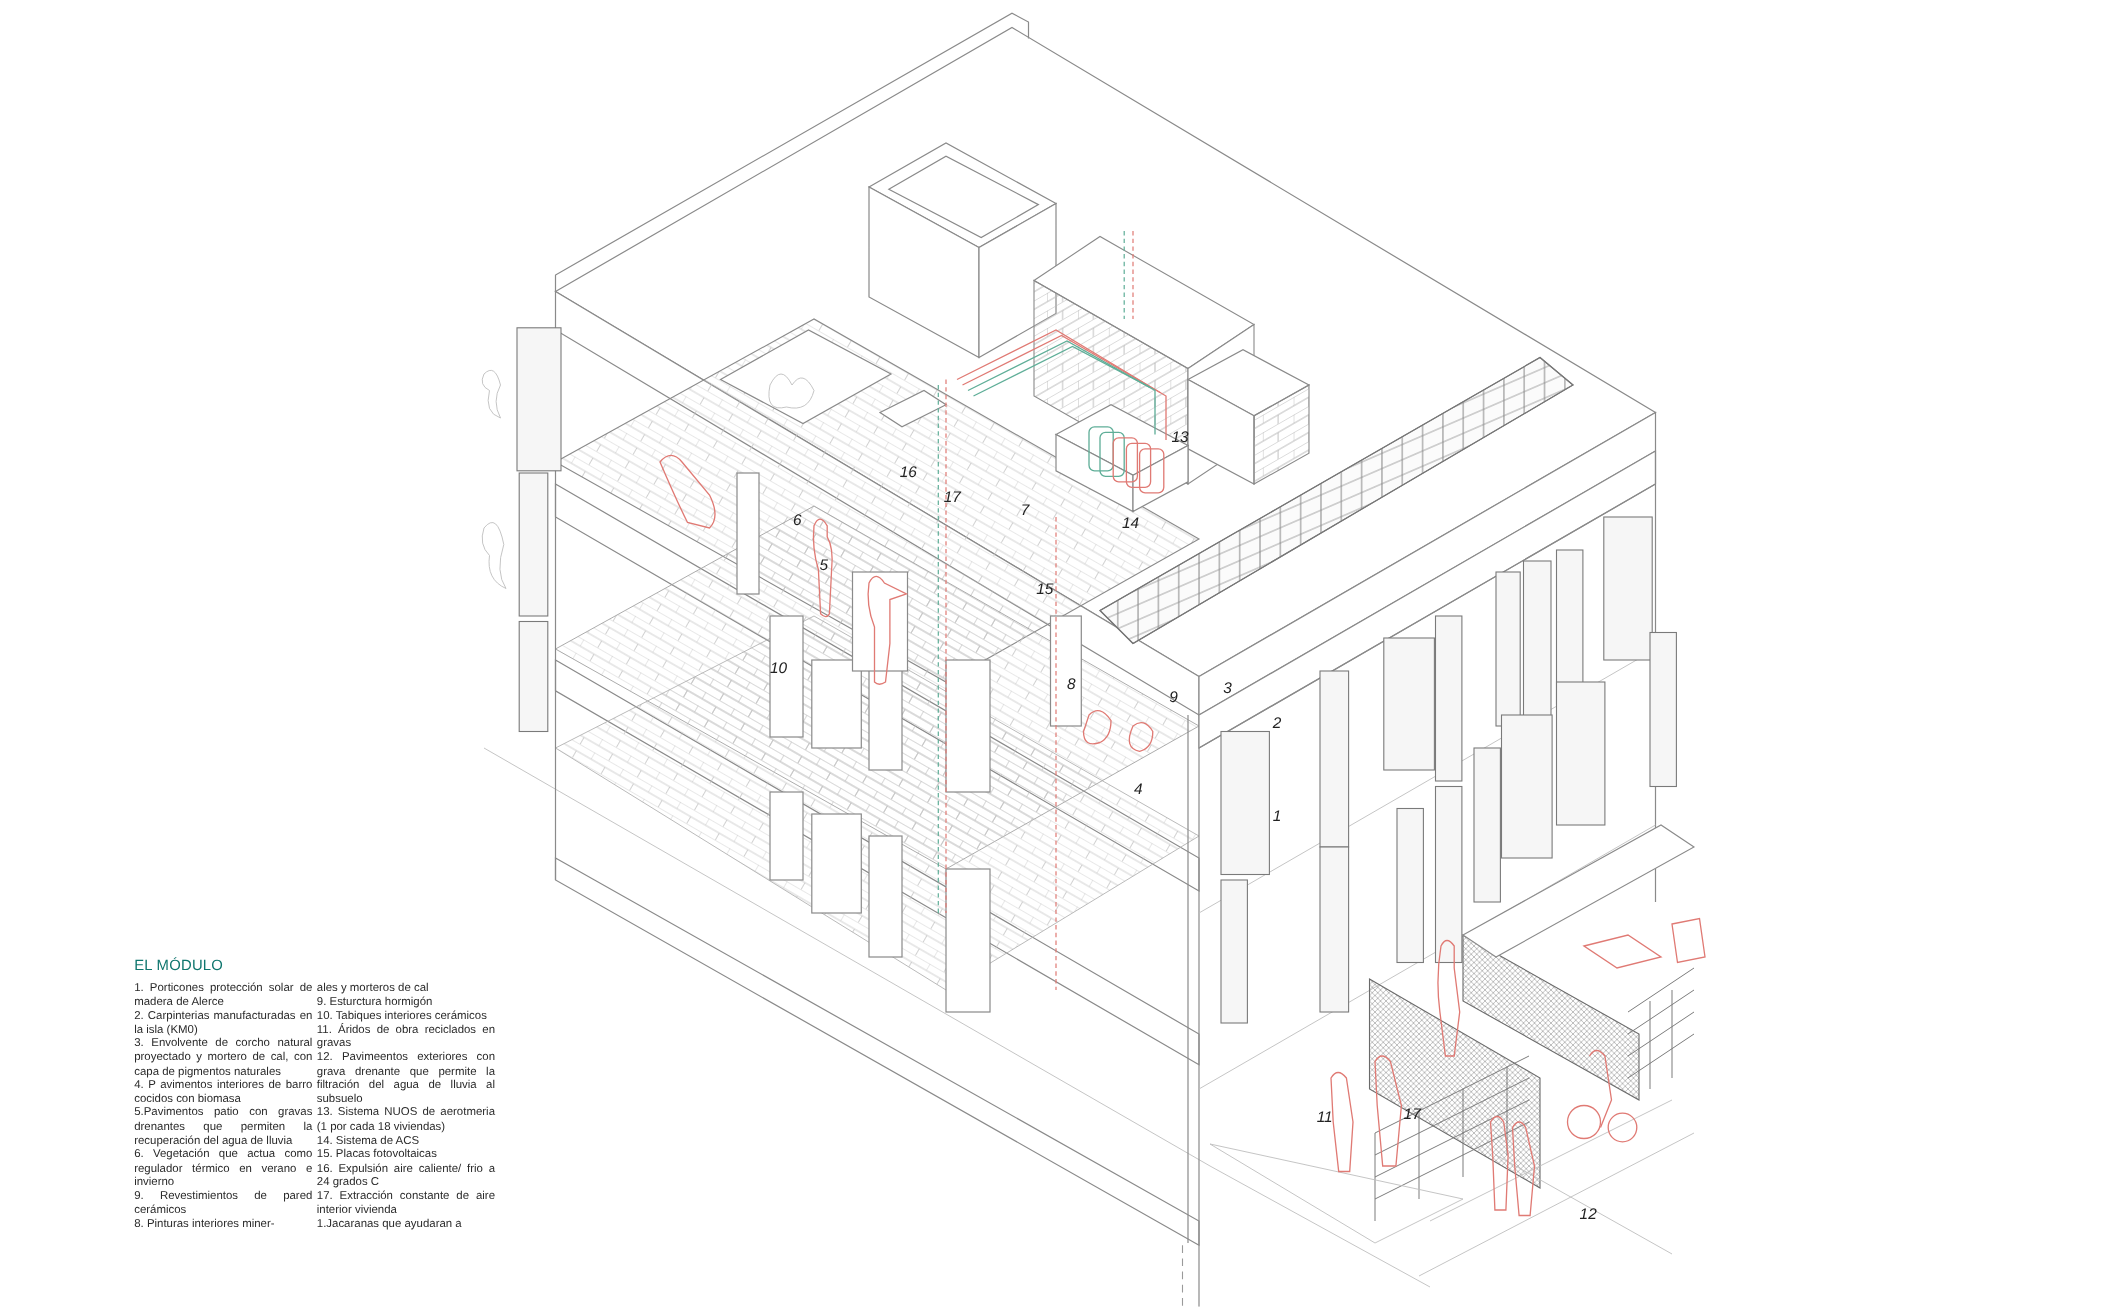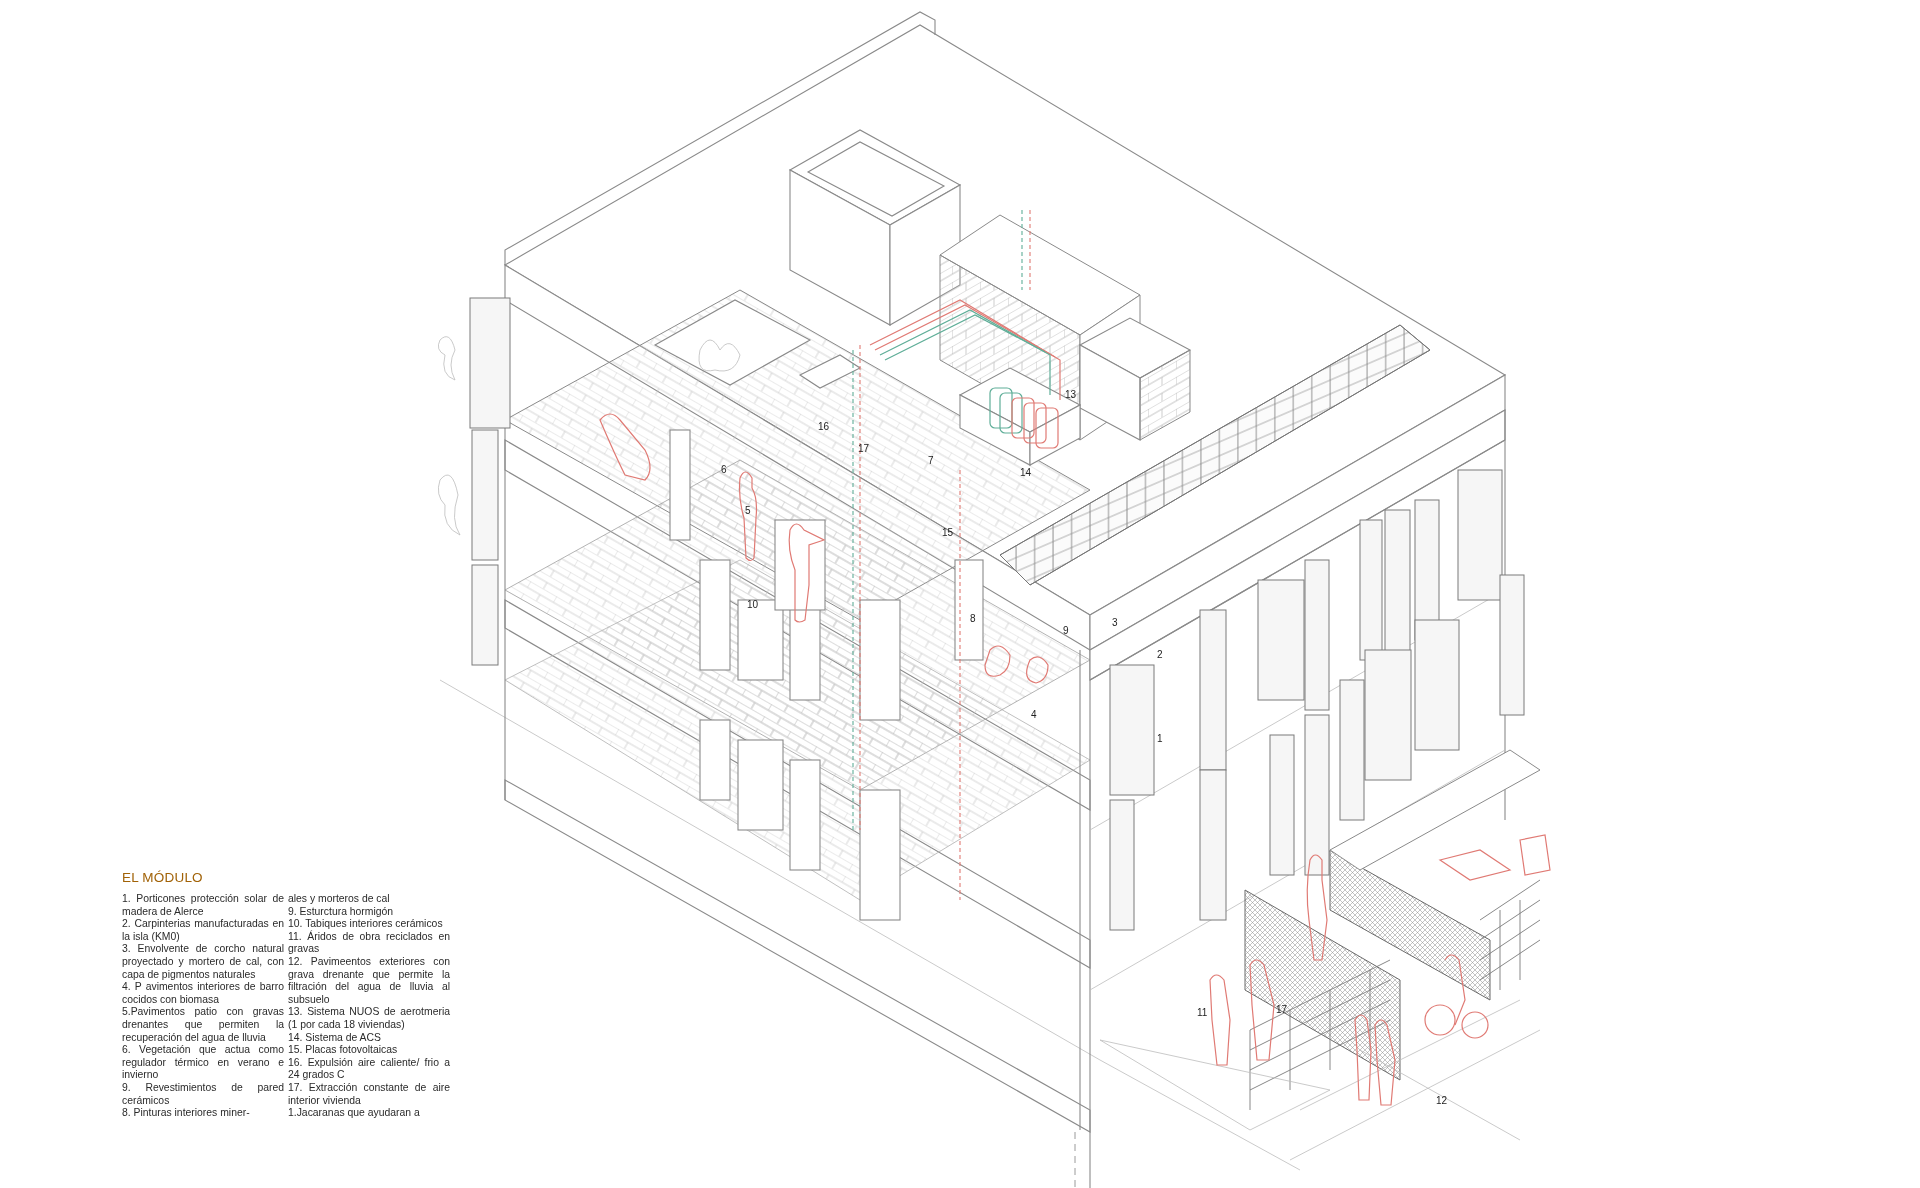--- a/index.html
+++ b/index.html
@@ -8,23 +8,23 @@
   .ln { stroke:#8a8a8a; stroke-width:1.1; fill:none; }
   .lnl { stroke:#bdbdbd; stroke-width:0.8; fill:none; }
   .dash { stroke:#9a9a9a; stroke-width:1; fill:none; stroke-dasharray:7 5; }
   .red { stroke:#e07a74; stroke-width:1.2; fill:none; }
   .redd { stroke:#e07a74; stroke-width:1.1; fill:none; stroke-dasharray:4 3; }
   .grn { stroke:#5fae98; stroke-width:1.2; fill:none; }
   .grnd { stroke:#5fae98; stroke-width:1.1; fill:none; stroke-dasharray:4 3; }
   .face { fill:#ffffff; stroke:#8a8a8a; stroke-width:1.1; }
   .shutter { fill:#f6f6f6; stroke:#7a7a7a; stroke-width:1; }
   .pv { fill:#fbfbfb; stroke:#777; stroke-width:1; }
-  .callout { position:absolute; font-size:10px; color:#222; line-height:1; }
+  .callout { position:absolute; font-size:14px; color:#222; line-height:1;font-style:italic; }
   .legend { position:absolute; left:122px; top:870px; width:330px; }
-  .legend-title { font-size:13.5px; color:#a16207; margin-bottom:8px; letter-spacing:0.2px; }
+  .legend-title { font-size:13.5px; color:#0f766e; margin-bottom:8px; letter-spacing:0.2px; }
   .legend-cols { display:flex; gap:4px; }
   .legend-col { width:162px; font-size:10.4px; line-height:12.6px; color:#2a2a2a; text-align:justify; }
   .legend-col p { margin:0; }
 </style>
 </head>
 <body>
 
 <svg id="drawing" viewBox="0 0 1920 1188" xmlns="http://www.w3.org/2000/svg">
   <defs>
     <pattern id="brick" width="28" height="16" patternUnits="userSpaceOnUse" patternTransform="skewY(-30)">
@@ -234,21 +234,21 @@
 <div>
   <span class="callout" style="left:1157px;top:734px;">1</span>
   <span class="callout" style="left:1157px;top:650px;">2</span>
   <span class="callout" style="left:1112px;top:618px;">3</span>
   <span class="callout" style="left:1031px;top:710px;">4</span>
   <span class="callout" style="left:745px;top:506px;">5</span>
   <span class="callout" style="left:721px;top:465px;">6</span>
   <span class="callout" style="left:928px;top:456px;">7</span>
   <span class="callout" style="left:970px;top:614px;">8</span>
   <span class="callout" style="left:1063px;top:626px;">9</span>
-  <span class="callout" style="left:700px;top:600px;padding-left:47px;">10</span>
+  <span class="callout" style="left:700px;top:600px;">10</span>
   <span class="callout" style="left:1197px;top:1008px;">11</span>
   <span class="callout" style="left:1412px;top:1096px;margin-left:24px;">12</span>
   <span class="callout" style="left:1065px;top:390px;">13</span>
   <span class="callout" style="left:1020px;top:468px;">14</span>
   <span class="callout" style="left:942px;top:528px;">15</span>
   <span class="callout" style="left:818px;top:422px;">16</span>
   <span class="callout" style="left:858px;top:444px;">17</span>
   <span class="callout" style="left:1276px;top:1005px;">17</span>
 </div>
 

